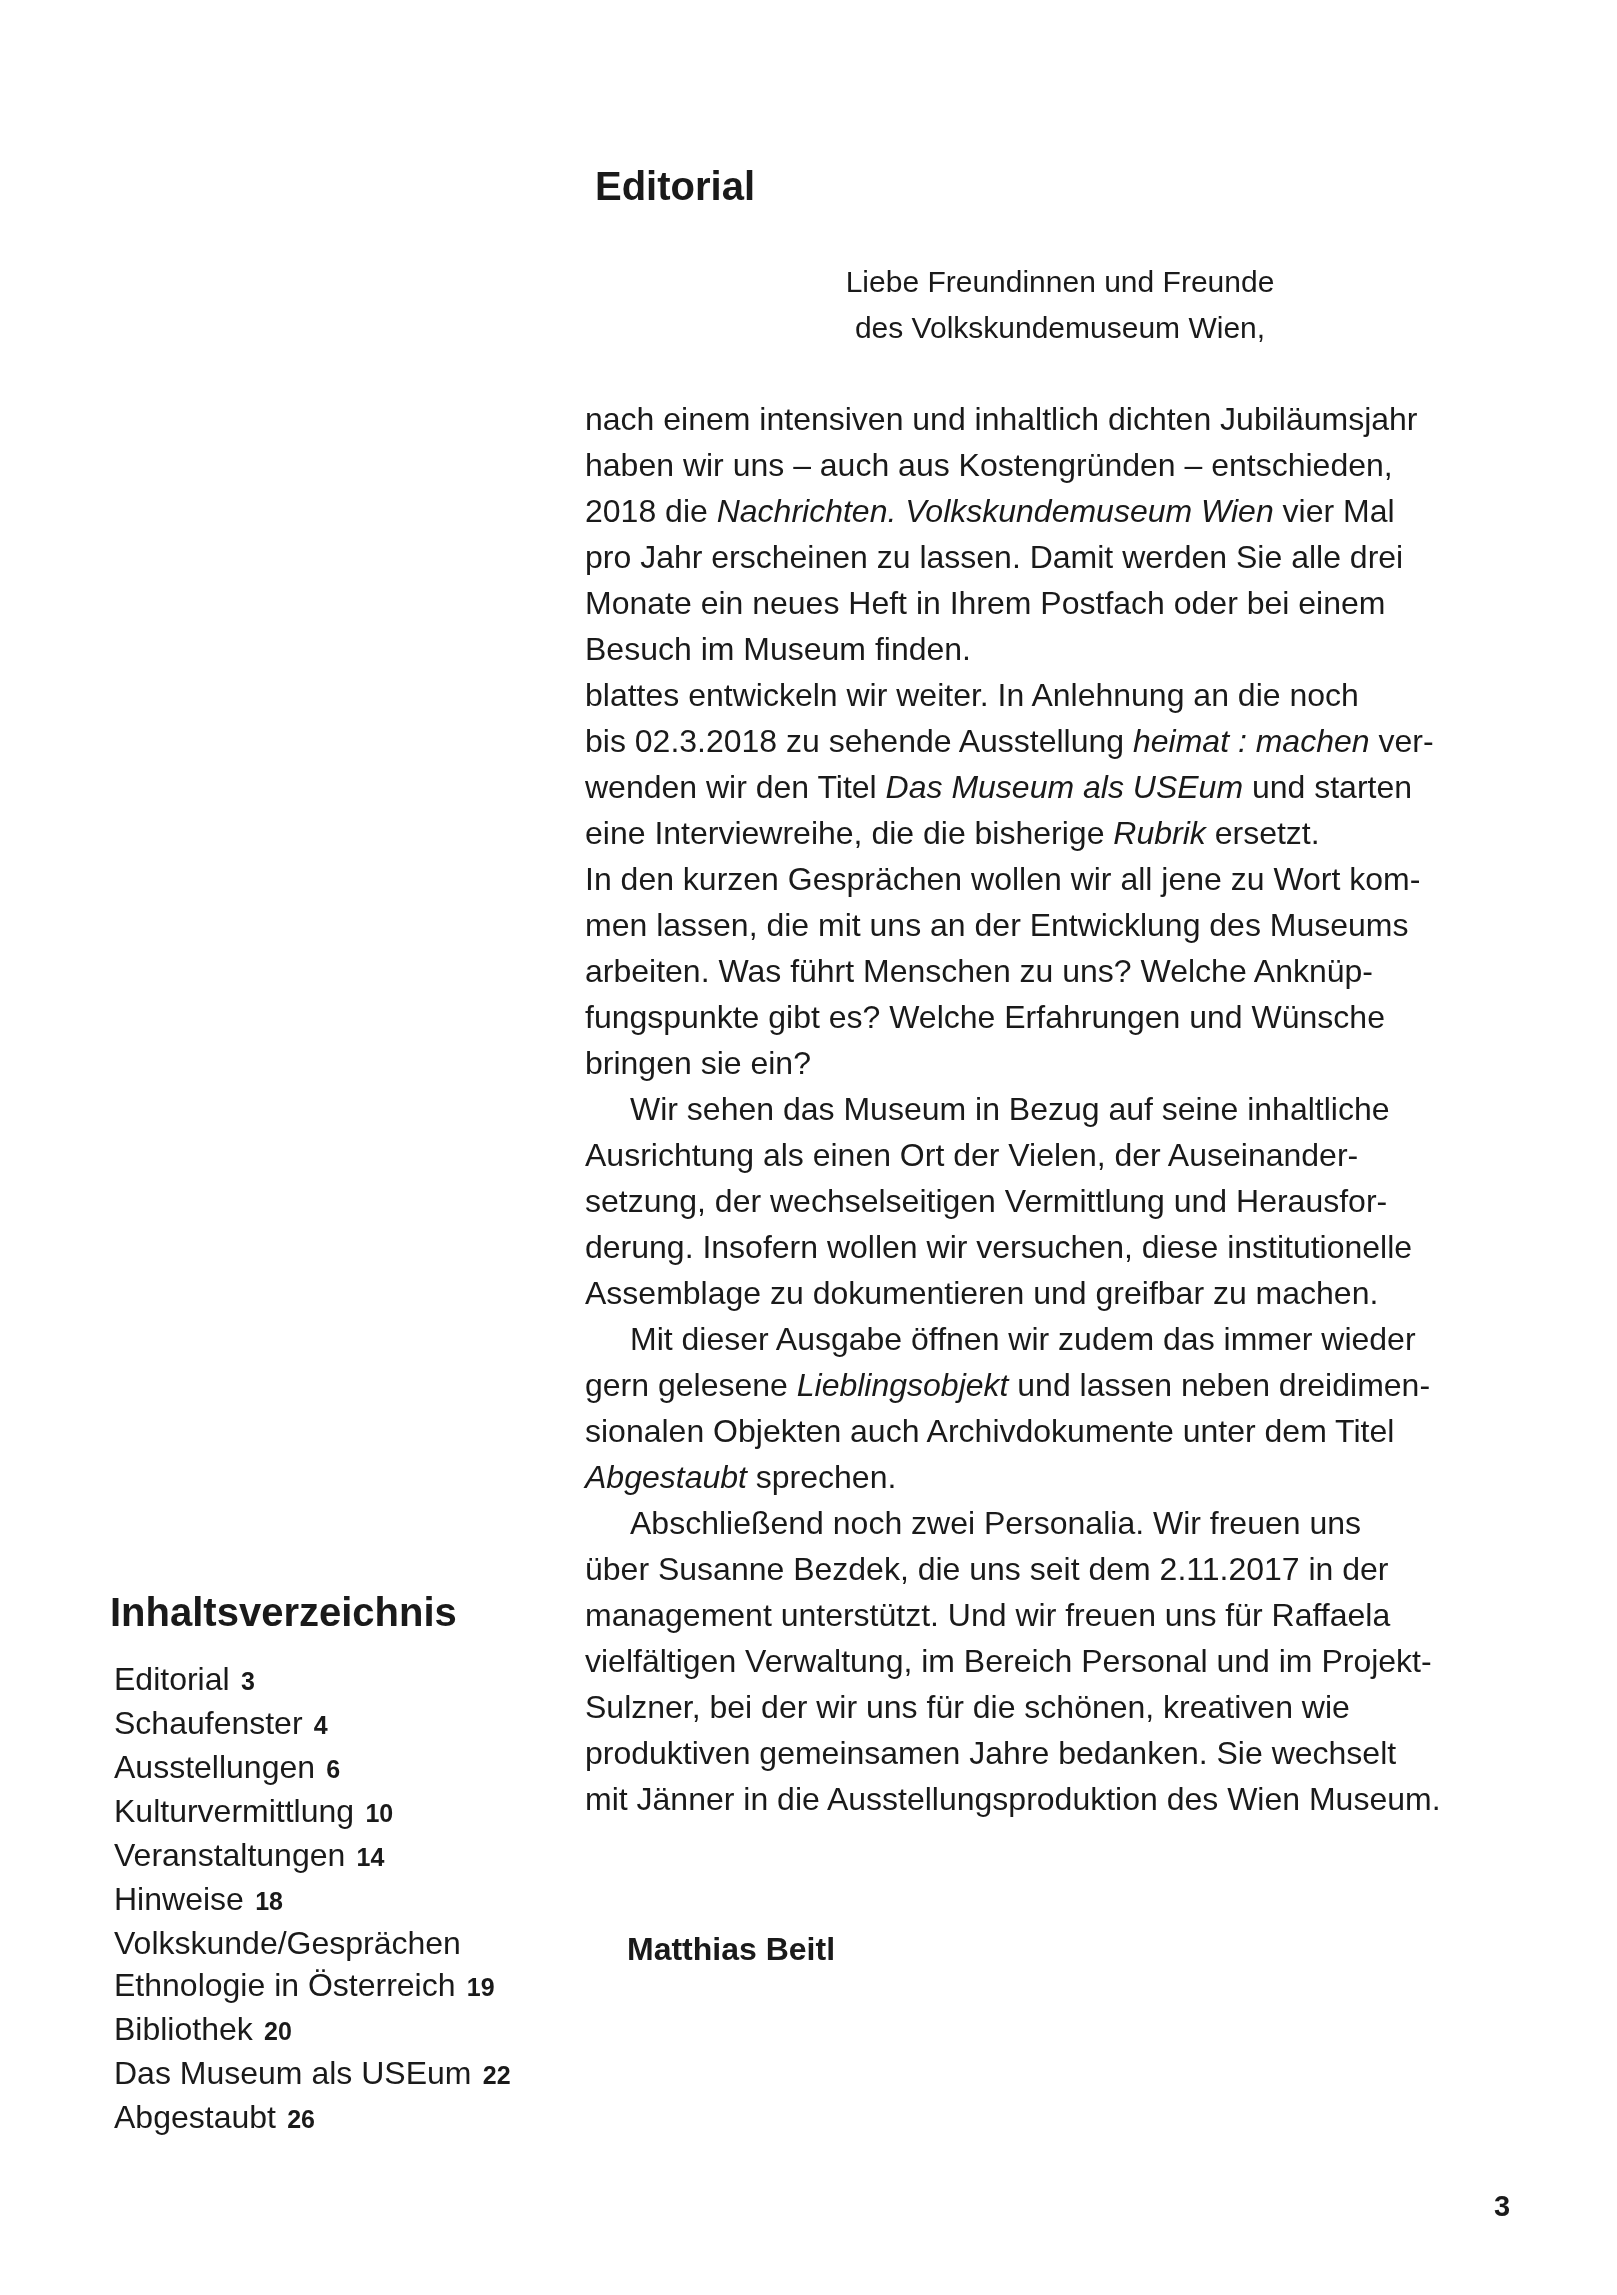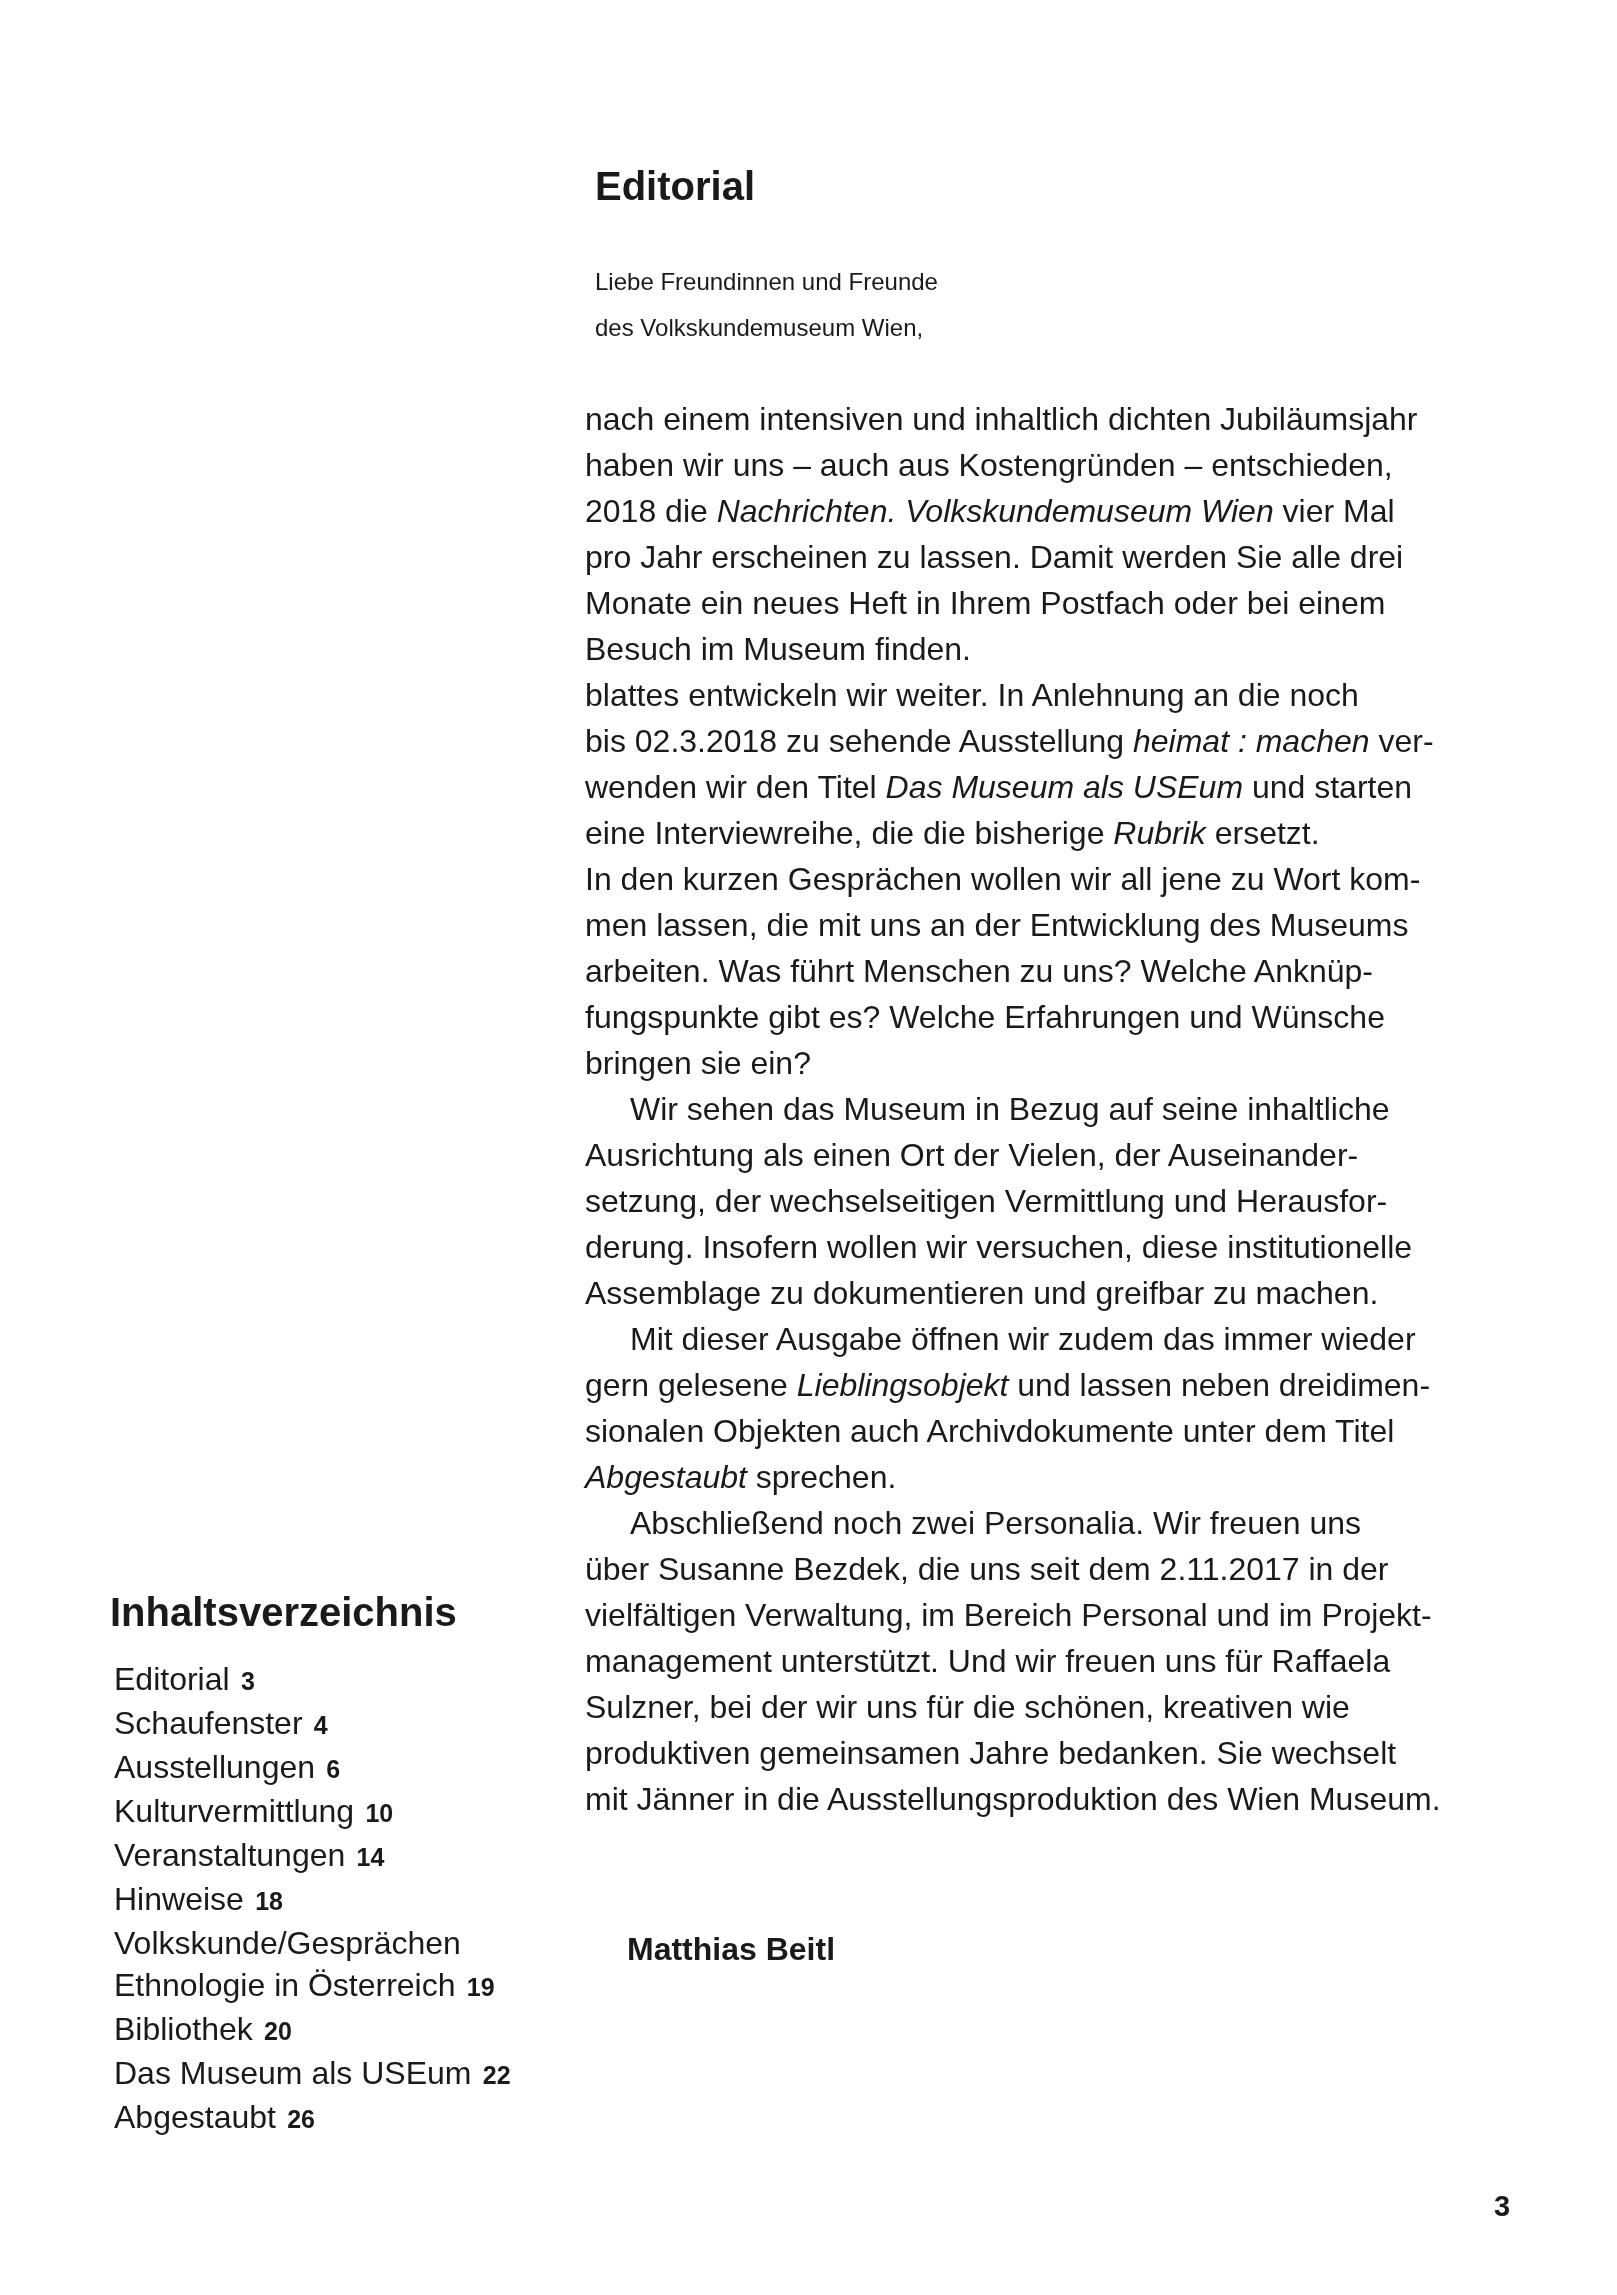--- a/index.html
+++ b/index.html
@@ -7,21 +7,21 @@
     width: 1617px; height: 2295px; position: relative; overflow: hidden;
     font-family: "Liberation Sans", "DejaVu Sans", sans-serif;
     color: #1a1a1a;
   }
   .editorial-title {
     position: absolute; left: 595px; top: 137px;
     font-size: 40px; font-weight: bold; letter-spacing: 0px;
   }
   .salutation {
     position: absolute; left: 595px; top: 259px;
-    font-size: 24px; line-height: 46px; width: 930px;
+    font-size: 30px; line-height: 46px; width: 930px; text-align: center;
   }
   .body-text {
     position: absolute; left: 585px; top: 396px;
     font-size: 32px; line-height: 46px; width: 946px;
   }
   .body-text p { margin: 0; }
   .body-text .line { display: block; white-space: nowrap; }
   .body-text .indent { padding-left: 45px; }
   .body-text em { font-style: italic; }
   .signature {
@@ -83,22 +83,22 @@
     </p>
     <p>
       <span class="line indent"><span>Mit dieser Ausgabe öffnen wir zudem das immer wieder</span></span>
       <span class="line"><span>gern gelesene </span><em>Lieblingsobjekt</em><span> und lassen neben dreidimen-</span></span>
       <span class="line"><span>sionalen Objekten auch Archivdokumente unter dem Titel</span></span>
       <span class="line"><em>Abgestaubt</em><span> sprechen.</span></span>
     </p>
     <p>
       <span class="line indent"><span>Abschließend noch zwei Personalia. Wir freuen uns</span></span>
       <span class="line"><span>über Susanne Bezdek, die uns seit dem 2.11.2017 in der</span></span>
+      <span class="line"><span>management unterstützt. Und wir freuen uns für Raffaela</span></span>
       <span class="line"><span>vielfältigen Verwaltung, im Bereich Personal und im Projekt-</span></span>
-      <span class="line"><span>management unterstützt. Und wir freuen uns für Raffaela</span></span>
       <span class="line"><span>Sulzner, bei der wir uns für die schönen, kreativen wie</span></span>
       <span class="line"><span>produktiven gemeinsamen Jahre bedanken. Sie wechselt</span></span>
       <span class="line"><span>mit Jänner in die Ausstellungsproduktion des Wien Museum.</span></span>
     </p>
   </div>
 
 <div class="signature">Matthias Beitl</div>
 
 <h2 class="toc-title">Inhaltsverzeichnis</h2>
 <ul class="toc-list" id="toc-list">

